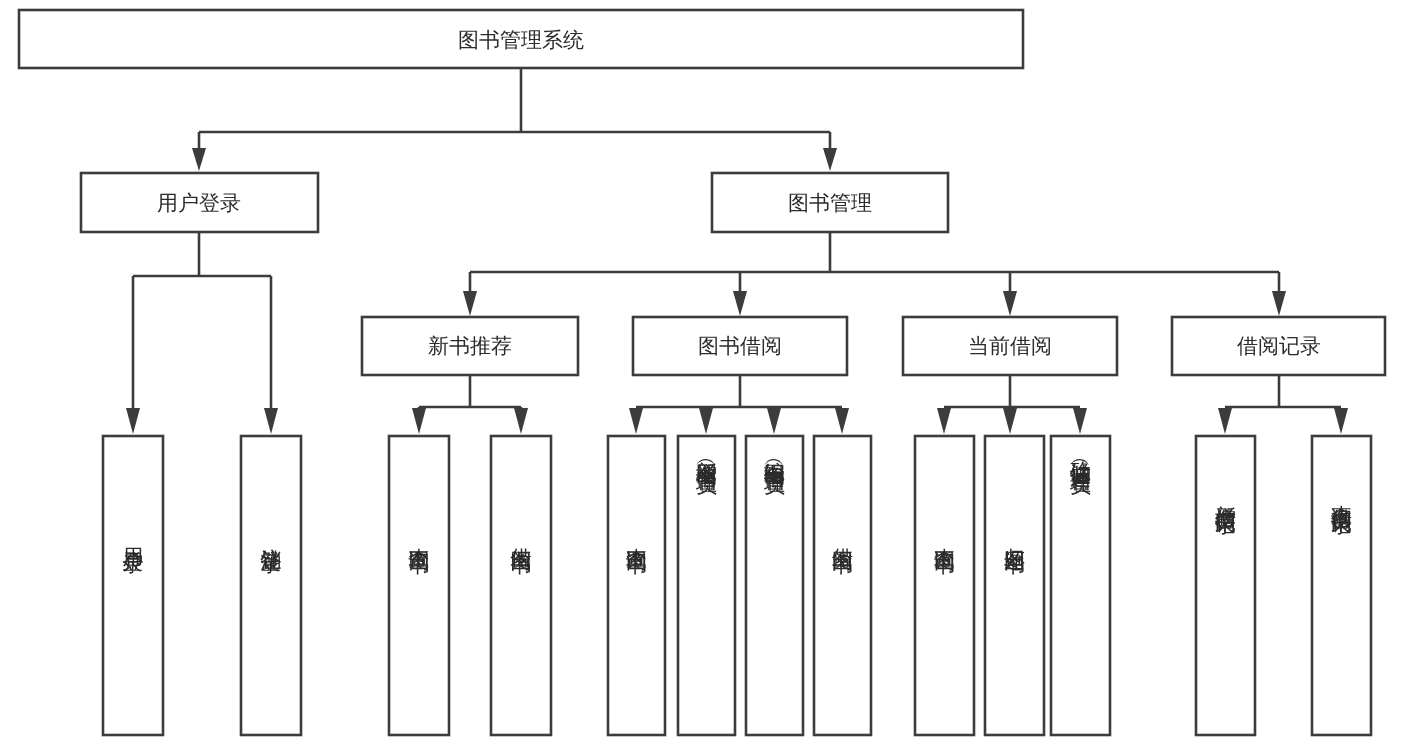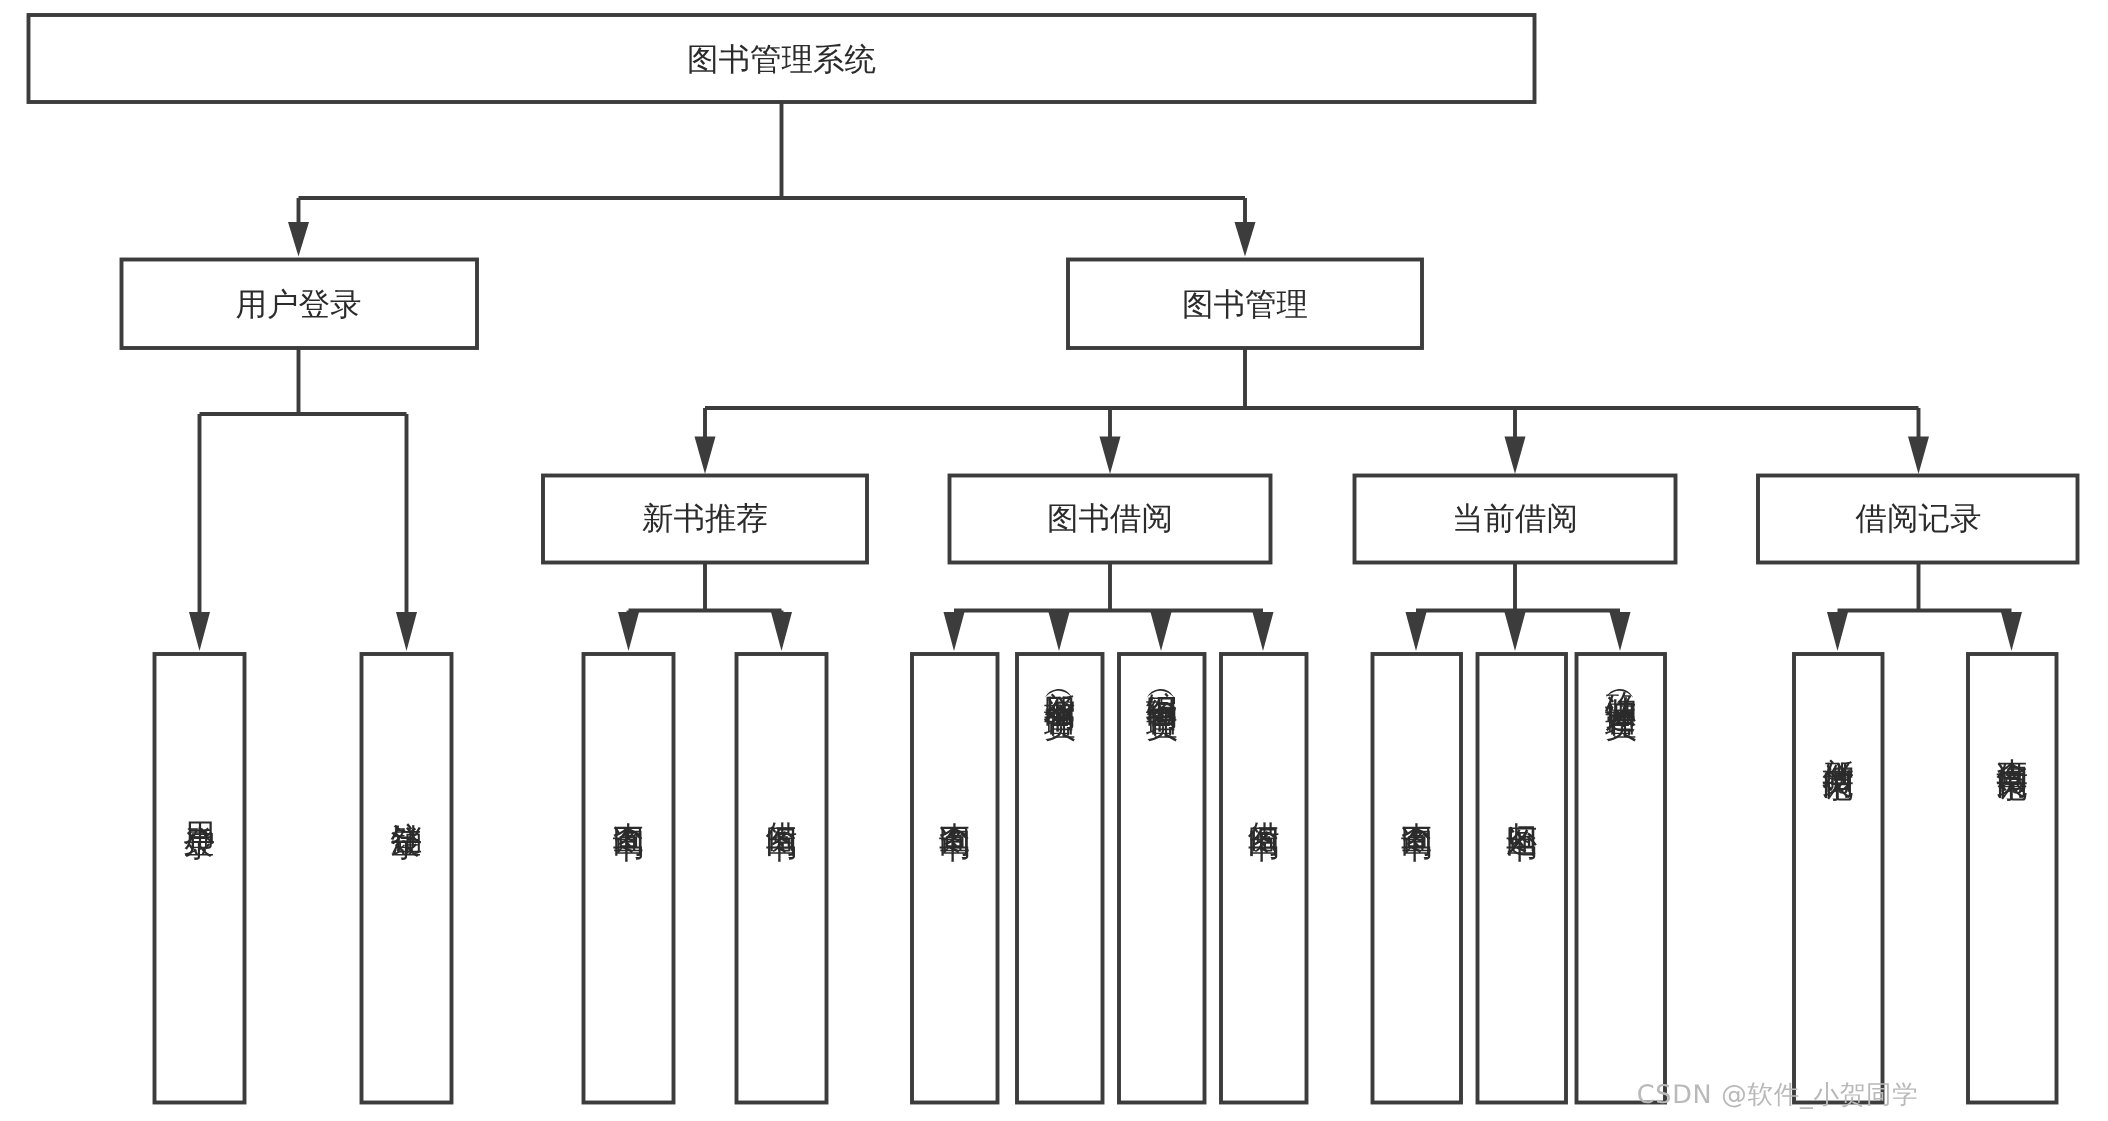--- a/index.html
+++ b/index.html
@@ -234,15 +234,14 @@
     <span class="node-label-v" style="margin-top:8px;">确认归还（管理员）</span>
   </div>
 
   <div class="node-label-v-wrap" style="left:1196px; top:436px; width:59px; height:299px;">
     <span class="node-label-v" style="margin-top:52px;">新增借阅记录</span>
   </div>
   <div class="node-label-v-wrap" style="left:1312px; top:436px; width:59px; height:299px;">
     <span class="node-label-v" style="margin-top:52px;">查询借阅记录</span>
   </div>
 
-  <div class="watermark">CSDN @软件_小贺同学</div>
 
 </div>
 
 </body></html>

